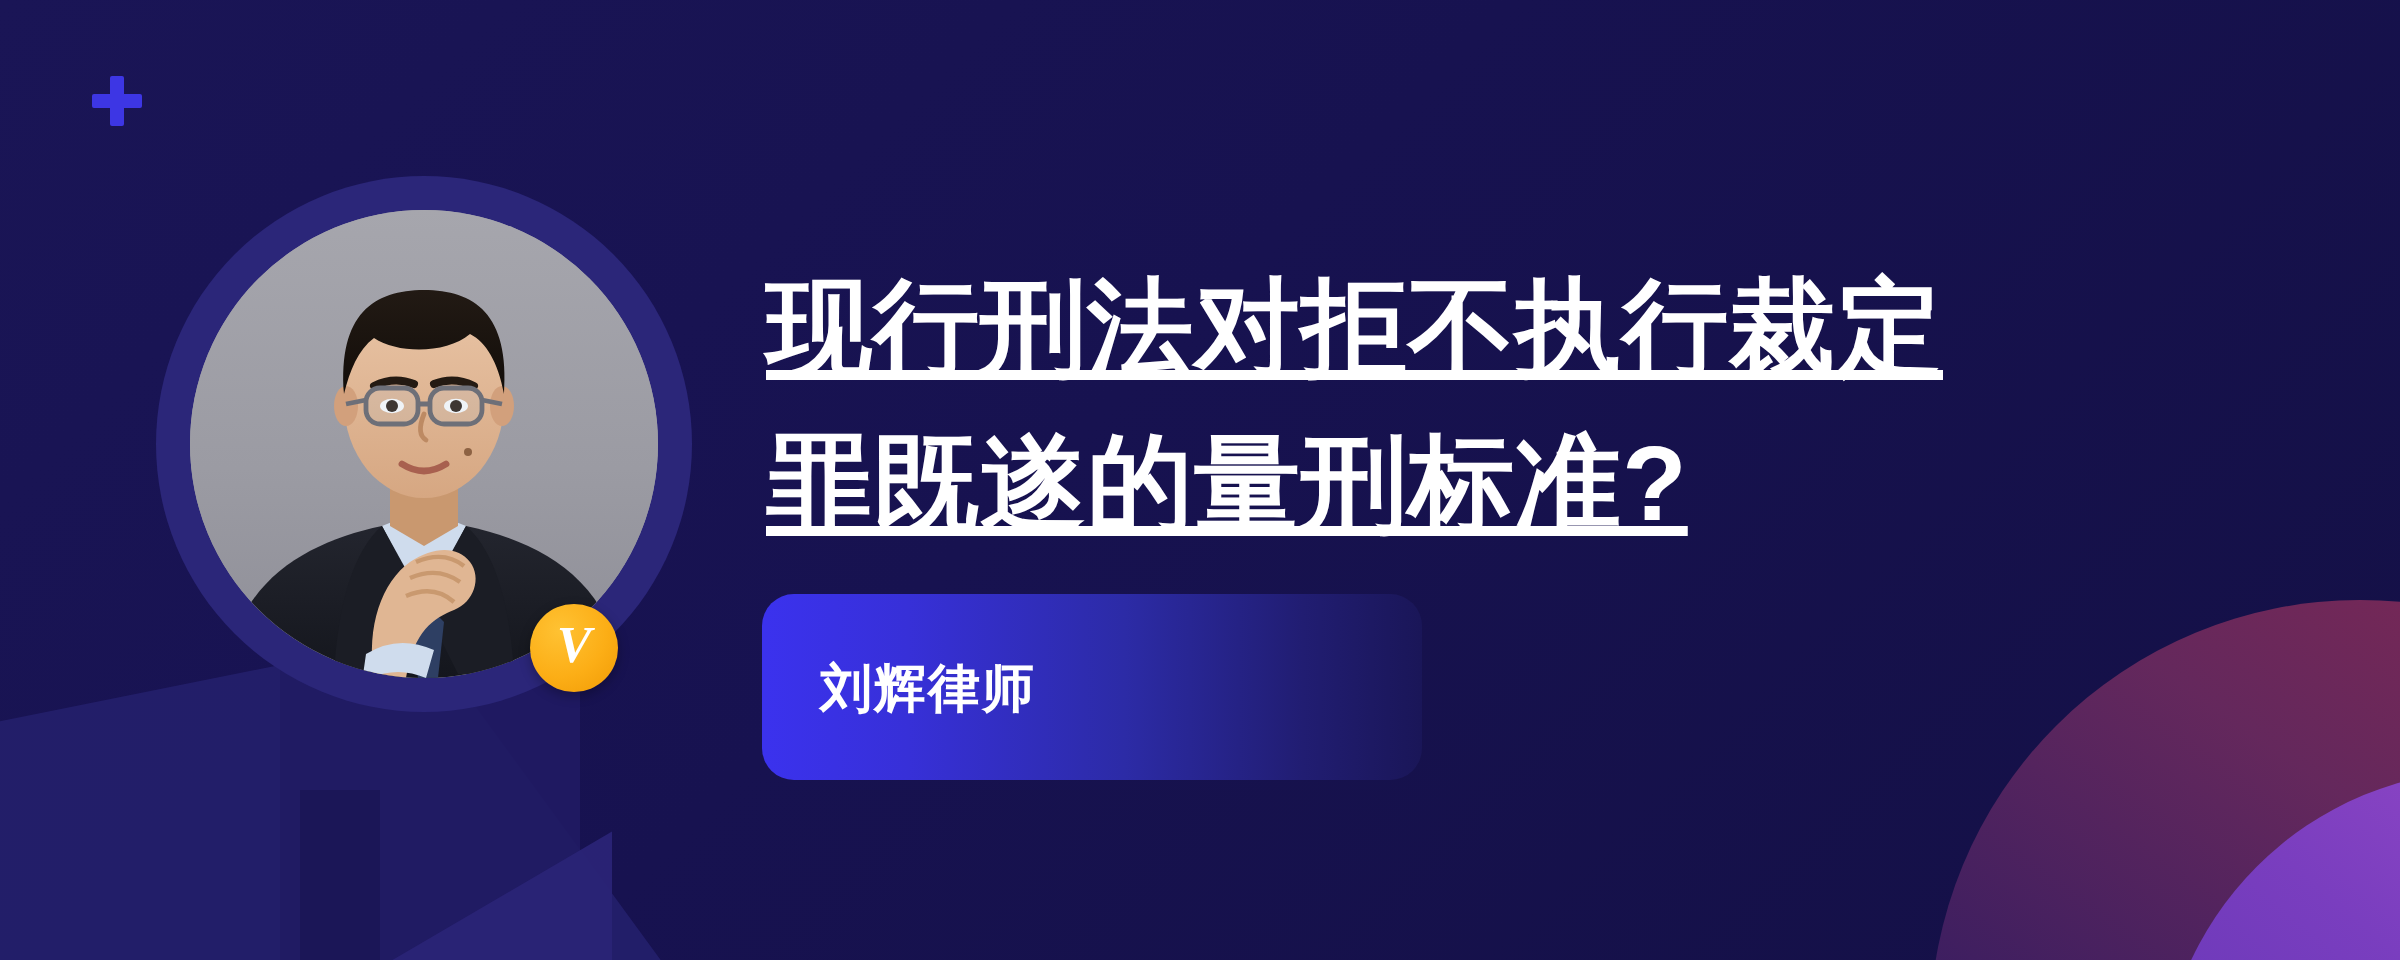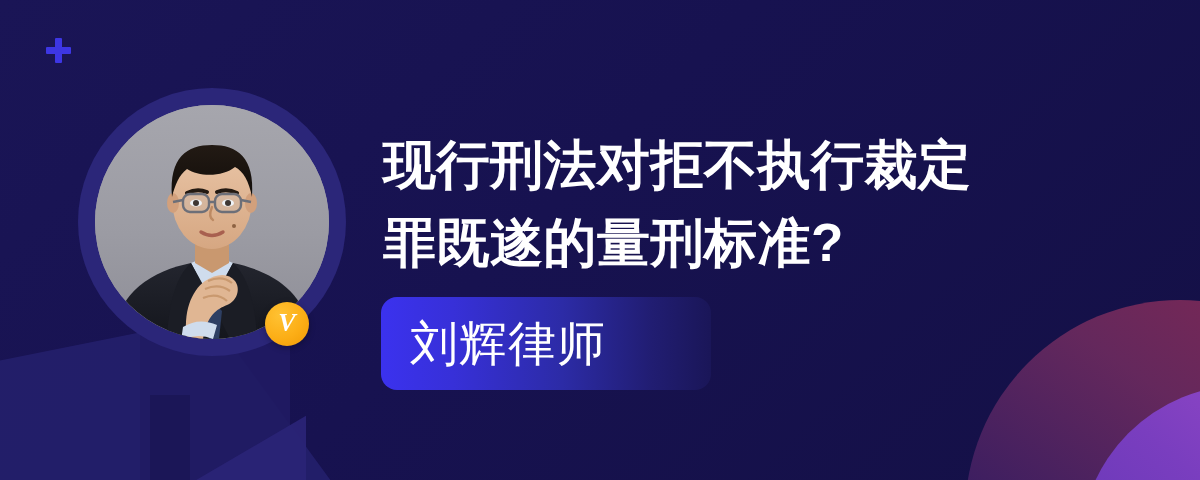--- a/index.html
+++ b/index.html
@@ -164,37 +164,38 @@
     position: absolute;
     left: 383px;
     top: 126px;
     width: 660px;
     color: #ffffff;
     font-size: 53px;
     font-weight: bold;
     line-height: 78px;
     letter-spacing: 0.5px;
     white-space: pre-line;
+    text-decoration: underline;
   }
 
   .name-badge {
     position: absolute;
     left: 381px;
     top: 297px;
     width: 330px;
     height: 93px;
     border-radius: 16px;
     background: linear-gradient(90deg, #3b32ee 0%, #3730d8 22%, #2c2ba6 55%, #211d72 82%, #1a1658 100%);
     display: flex;
     align-items: center;
   }
   .name-badge .name-text {
     color: #ffffff;
-    font-size: 48px;
-    font-weight: normal;
+    font-size: 26px;
+    font-weight: bold;
     line-height: 1;
     margin-left: 29px;
     letter-spacing: 1px;
   }
 </style>
 </head>
 <body>
 
 <div class="stage">
 

